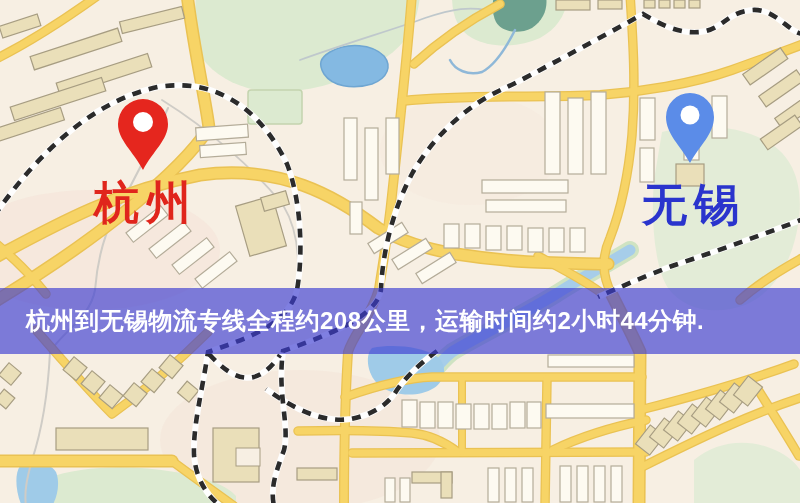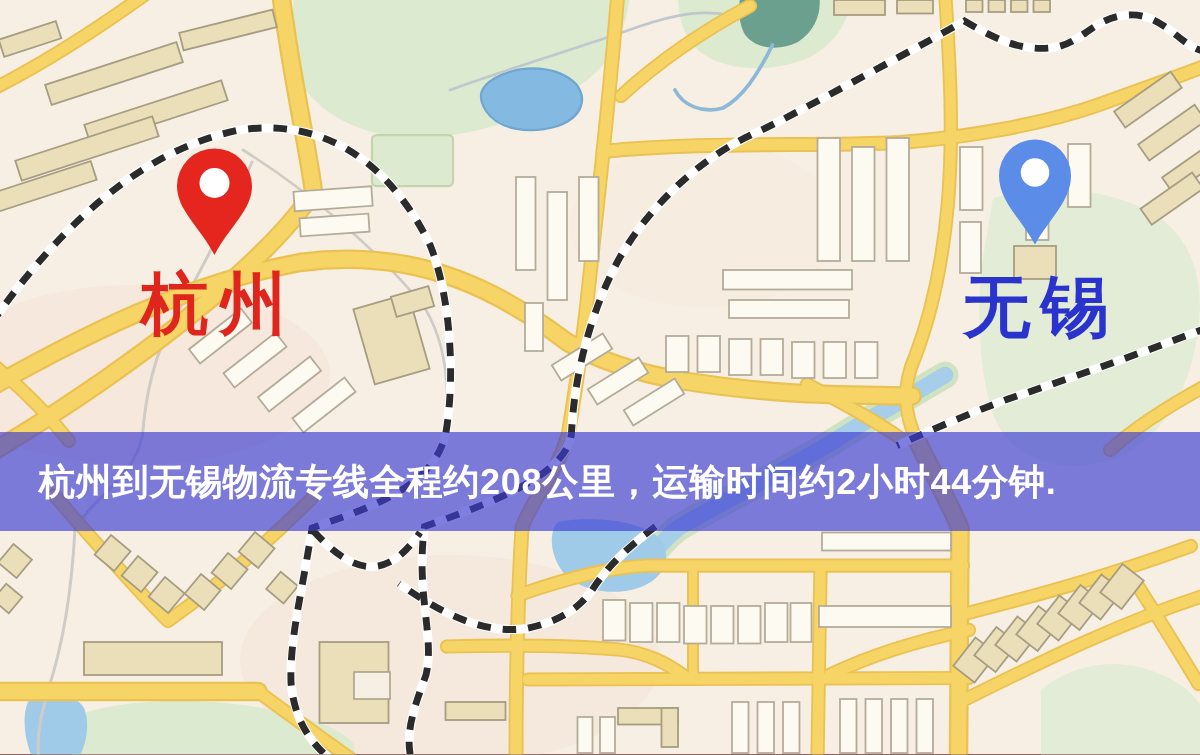--- a/index.html
+++ b/index.html
@@ -1,17 +1,17 @@
 <!DOCTYPE html>
 <html><head>
 <meta charset="utf-8">
 <style>
   html,body{margin:0;padding:0;background:#222;}
   .screen{position:relative;width:800px;height:503px;overflow:hidden;
-          font-family:"Liberation Sans", sans-serif;background:#ef4444;}
+          font-family:"Liberation Sans", sans-serif;background:#15803d;}
   .map-svg{position:absolute;left:0;top:0;width:800px;height:503px;display:block;}
   .city{font-family:"Liberation Serif", serif;font-size:45px;font-weight:600;
         text-anchor:middle;letter-spacing:7px;}
   .banner{position:absolute;left:0;top:288px;width:800px;height:66px;
           display:flex;align-items:center;box-sizing:border-box;padding-left:26px;}
   .banner span{font-size:24px;font-weight:600;letter-spacing:0.5px;white-space:nowrap;}
   
   .bw{fill:#fdfaf1;stroke:#b4ac99;stroke-width:1.2;}
   .bt{fill:#eadfb9;stroke:#a79d82;stroke-width:1.2;}
   .park{fill:#dcead0;}

